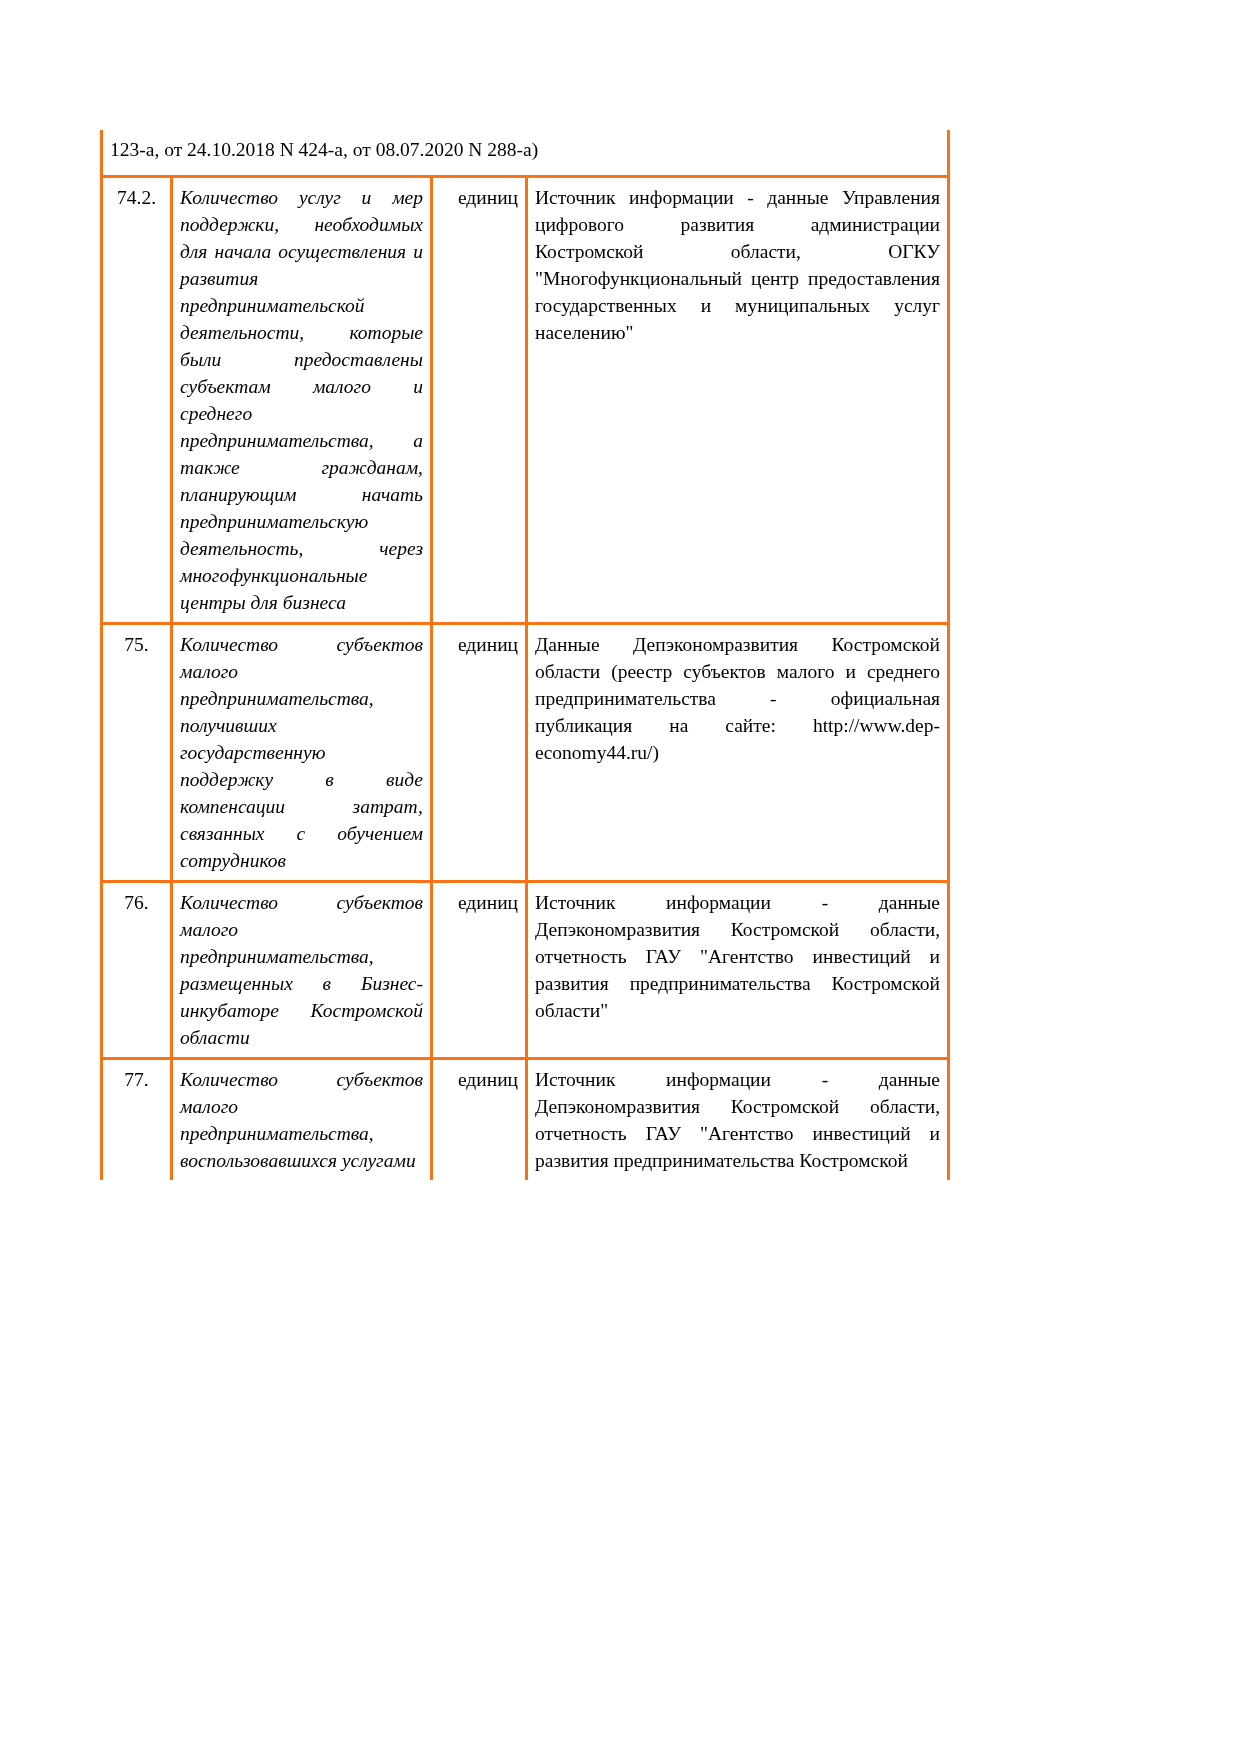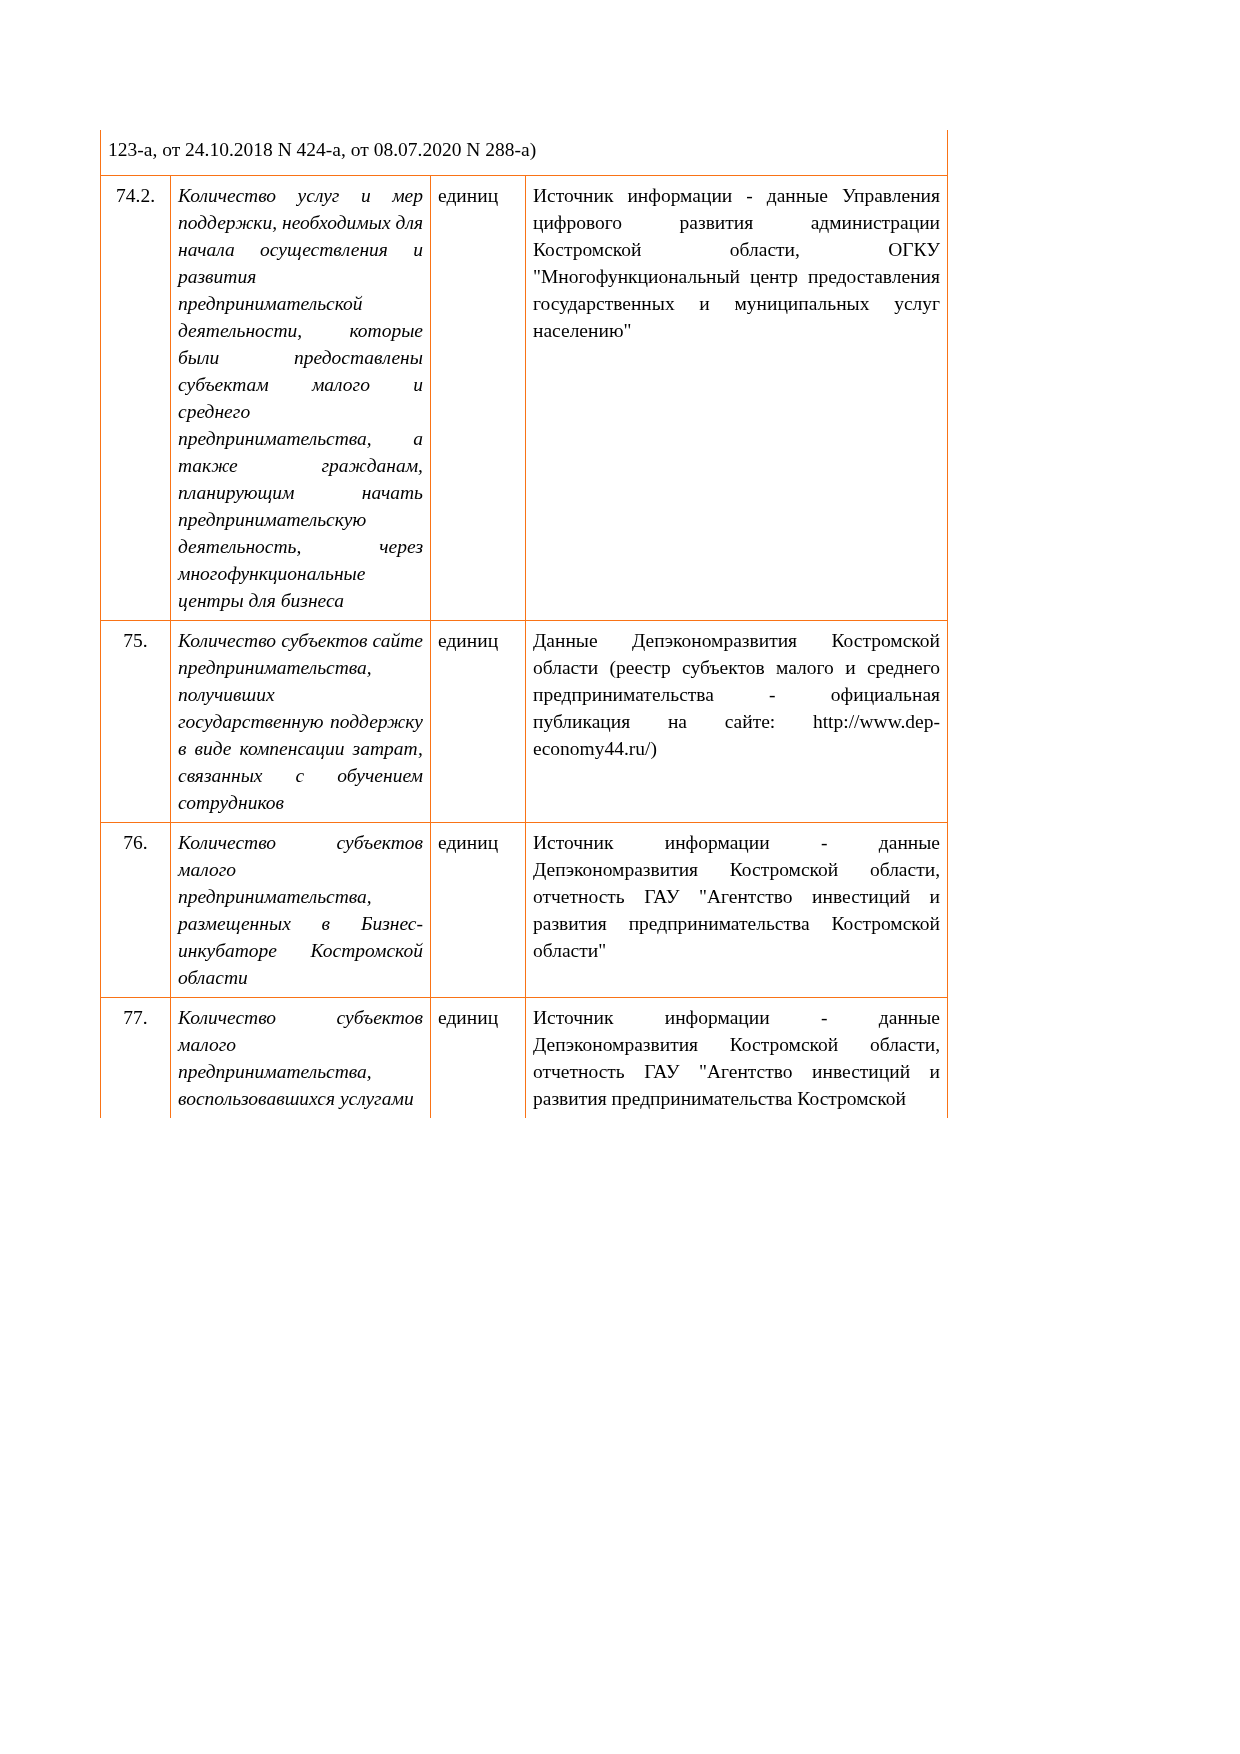--- a/index.html
+++ b/index.html
@@ -23,36 +23,36 @@
     height: 1754px;
     overflow: hidden;
   }
   table.doc-table {
     border-collapse: collapse;
     table-layout: fixed;
     width: 847px;
     margin: 130px 0 0 100px;
   }
   table.doc-table td {
-    border: 1px solid #f97316;
+    border: 3px solid #f97316;
     vertical-align: top;
     padding: 6px 7px;
     word-wrap: break-word;
   }
   td.num {
     text-align: center;
     padding-left: 2px;
     padding-right: 2px;
   }
   td.name {
     text-align: justify;
     font-style: italic;
   }
   td.unit {
-    text-align: left;
+    text-align: right;
     padding-left: 9px;
   }
   td.source {
     text-align: justify;
   }
   td.note-cell {
     text-align: justify;
     padding: 8px 7px 14px 7px;
   }
   tr.cont-row td {
@@ -82,21 +82,21 @@
 
     <tr>
       <td class="num">74.2.</td>
       <td class="name">Количество услуг и мер поддержки, необходимых для начала осуществления и развития предпринимательской деятельности, которые были предоставлены субъектам малого и среднего предпринимательства, а также гражданам, планирующим начать предпринимательскую деятельность, через многофункциональные центры для бизнеса</td>
       <td class="unit">единиц</td>
       <td class="source">Источник информации - данные Управления цифрового развития администрации Костромской области, ОГКУ "Многофункциональный центр предоставления государственных и муниципальных услуг населению"</td>
     </tr>
 
     <tr>
       <td class="num">75.</td>
-      <td class="name">Количество субъектов сайте предпринимательства, получивших государственную поддержку в виде компенсации затрат, связанных с обучением сотрудников</td>
+      <td class="name">Количество субъектов малого предпринимательства, получивших государственную поддержку в виде компенсации затрат, связанных с обучением сотрудников</td>
       <td class="unit">единиц</td>
       <td class="source">Данные Депэкономразвития Костромской области (реестр субъектов малого и среднего предпринимательства - официальная публикация на сайте: http://www.dep-economy44.ru/)</td>
     </tr>
 
     <tr>
       <td class="num">76.</td>
       <td class="name">Количество субъектов малого предпринимательства, размещенных в Бизнес-инкубаторе Костромской области</td>
       <td class="unit">единиц</td>
       <td class="source">Источник информации - данные Депэкономразвития Костромской области, отчетность ГАУ "Агентство инвестиций и развития предпринимательства Костромской области"</td>
     </tr>

